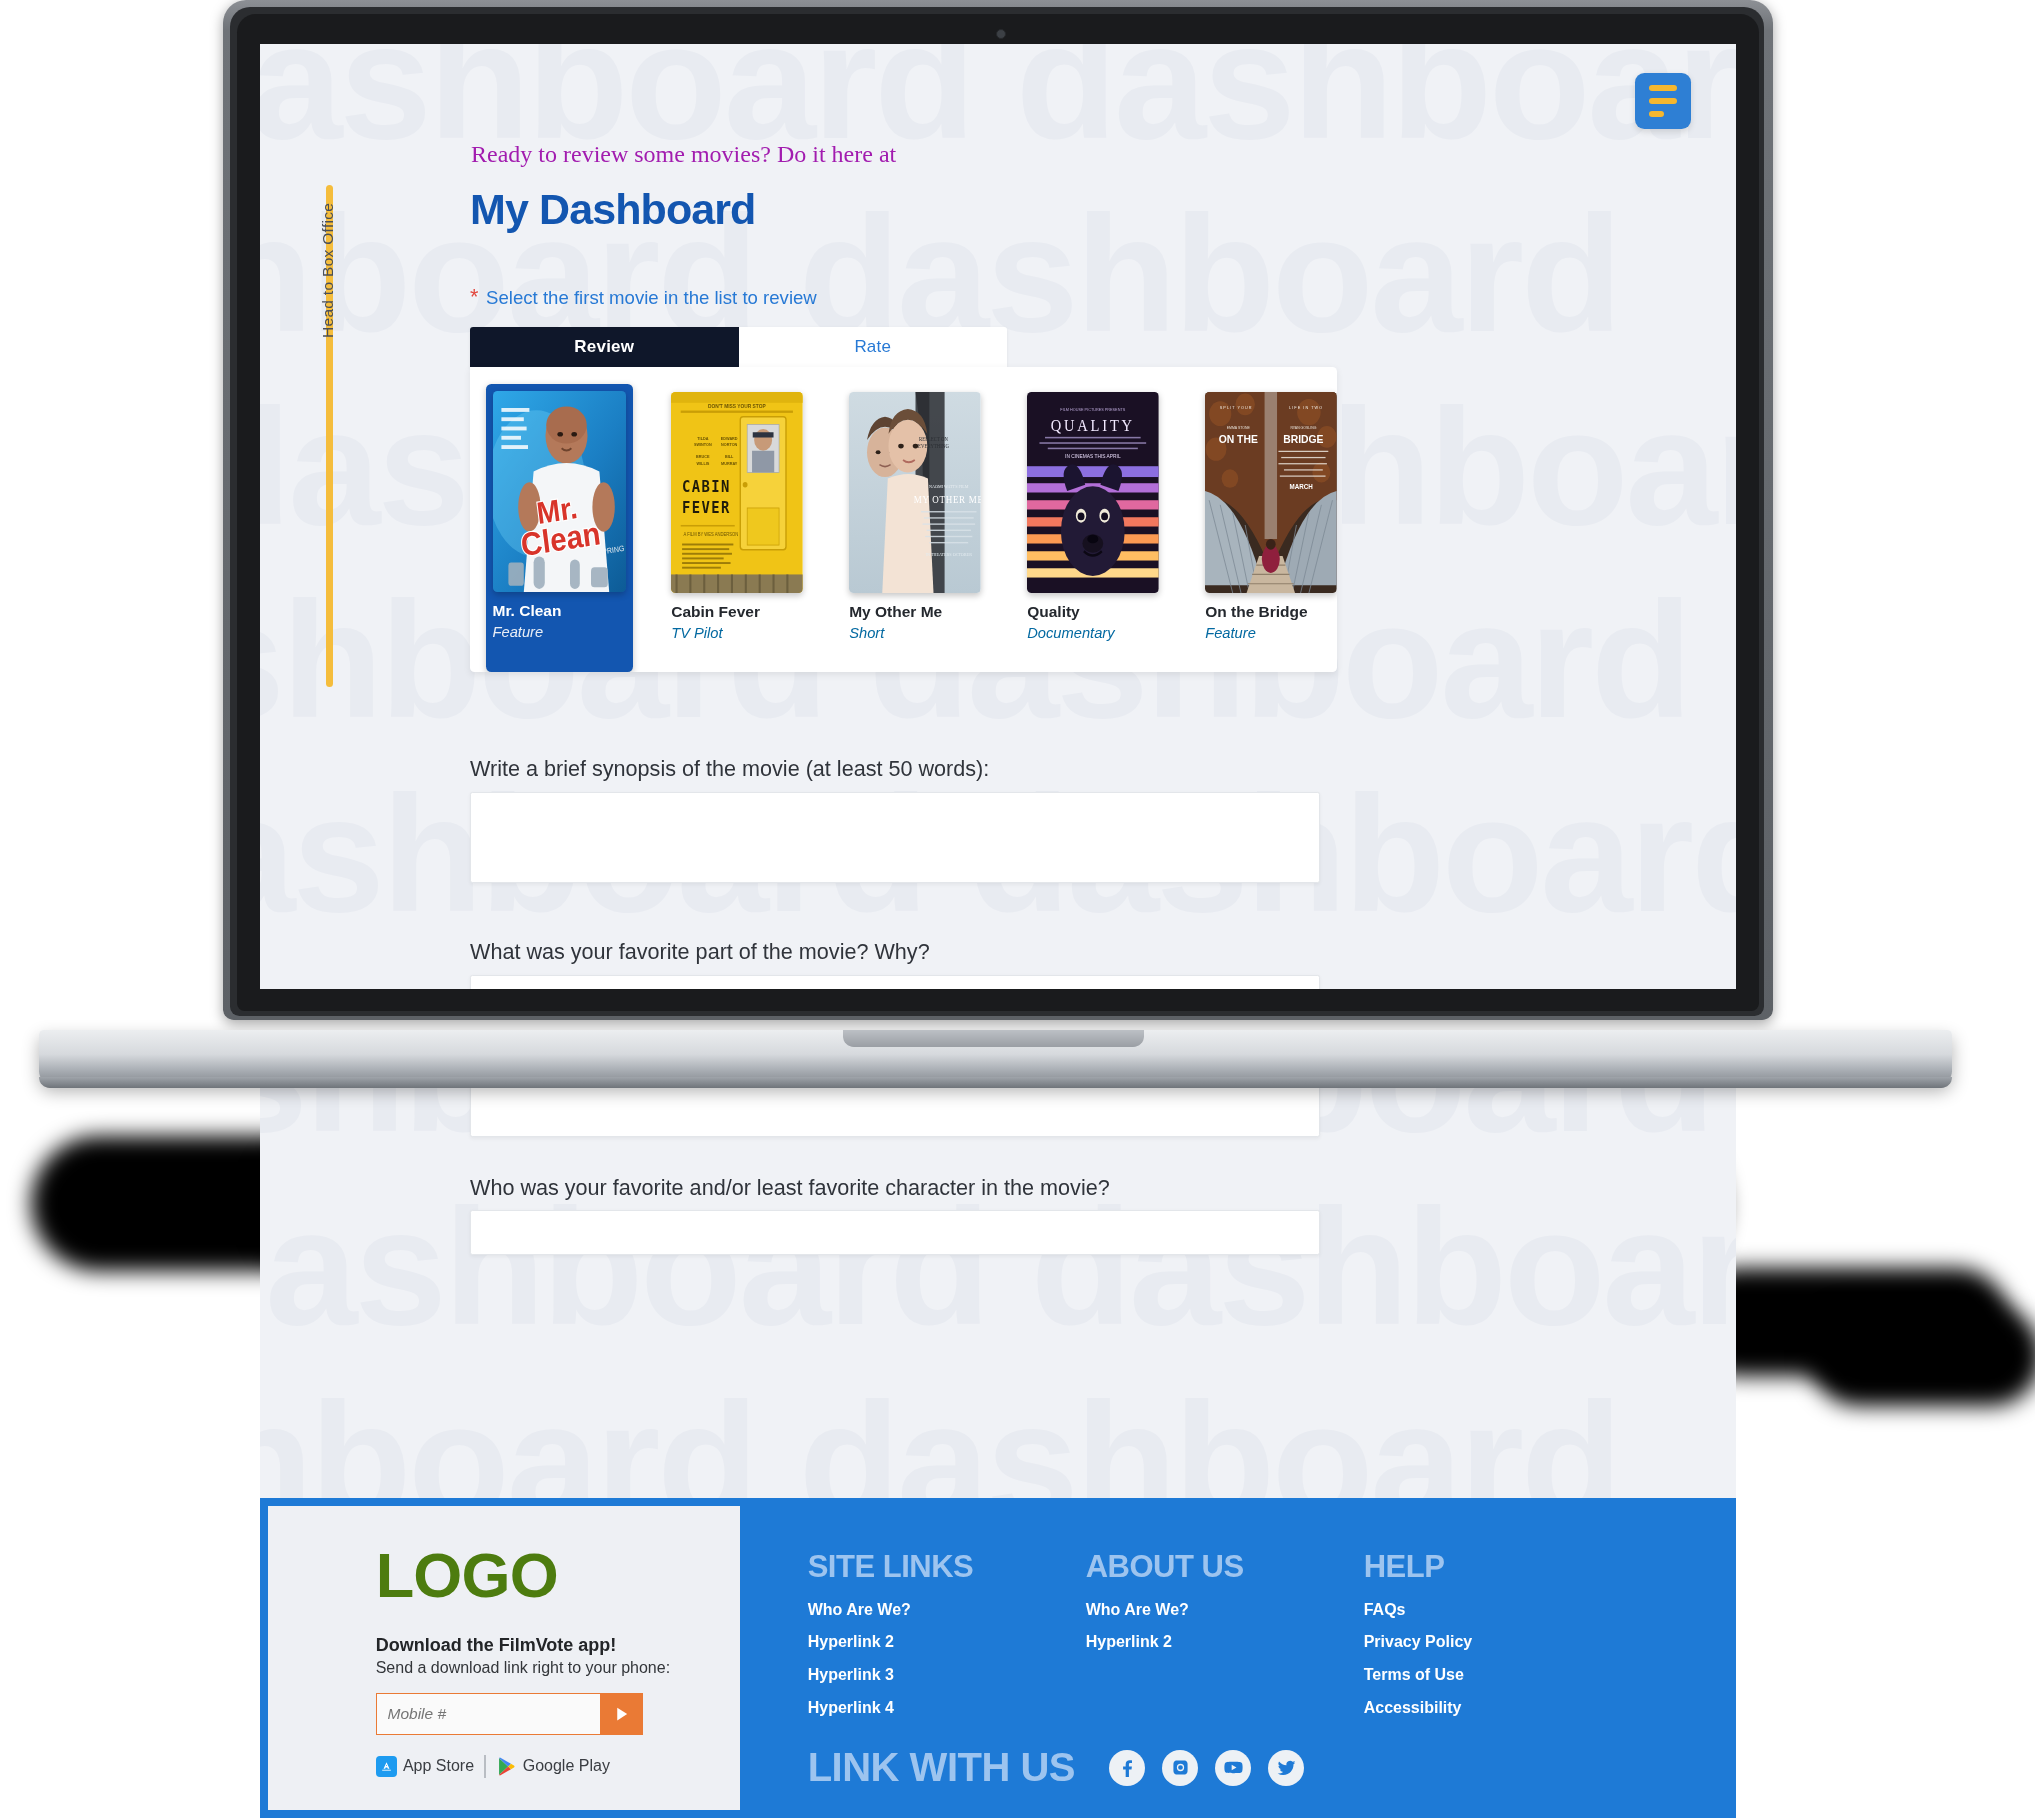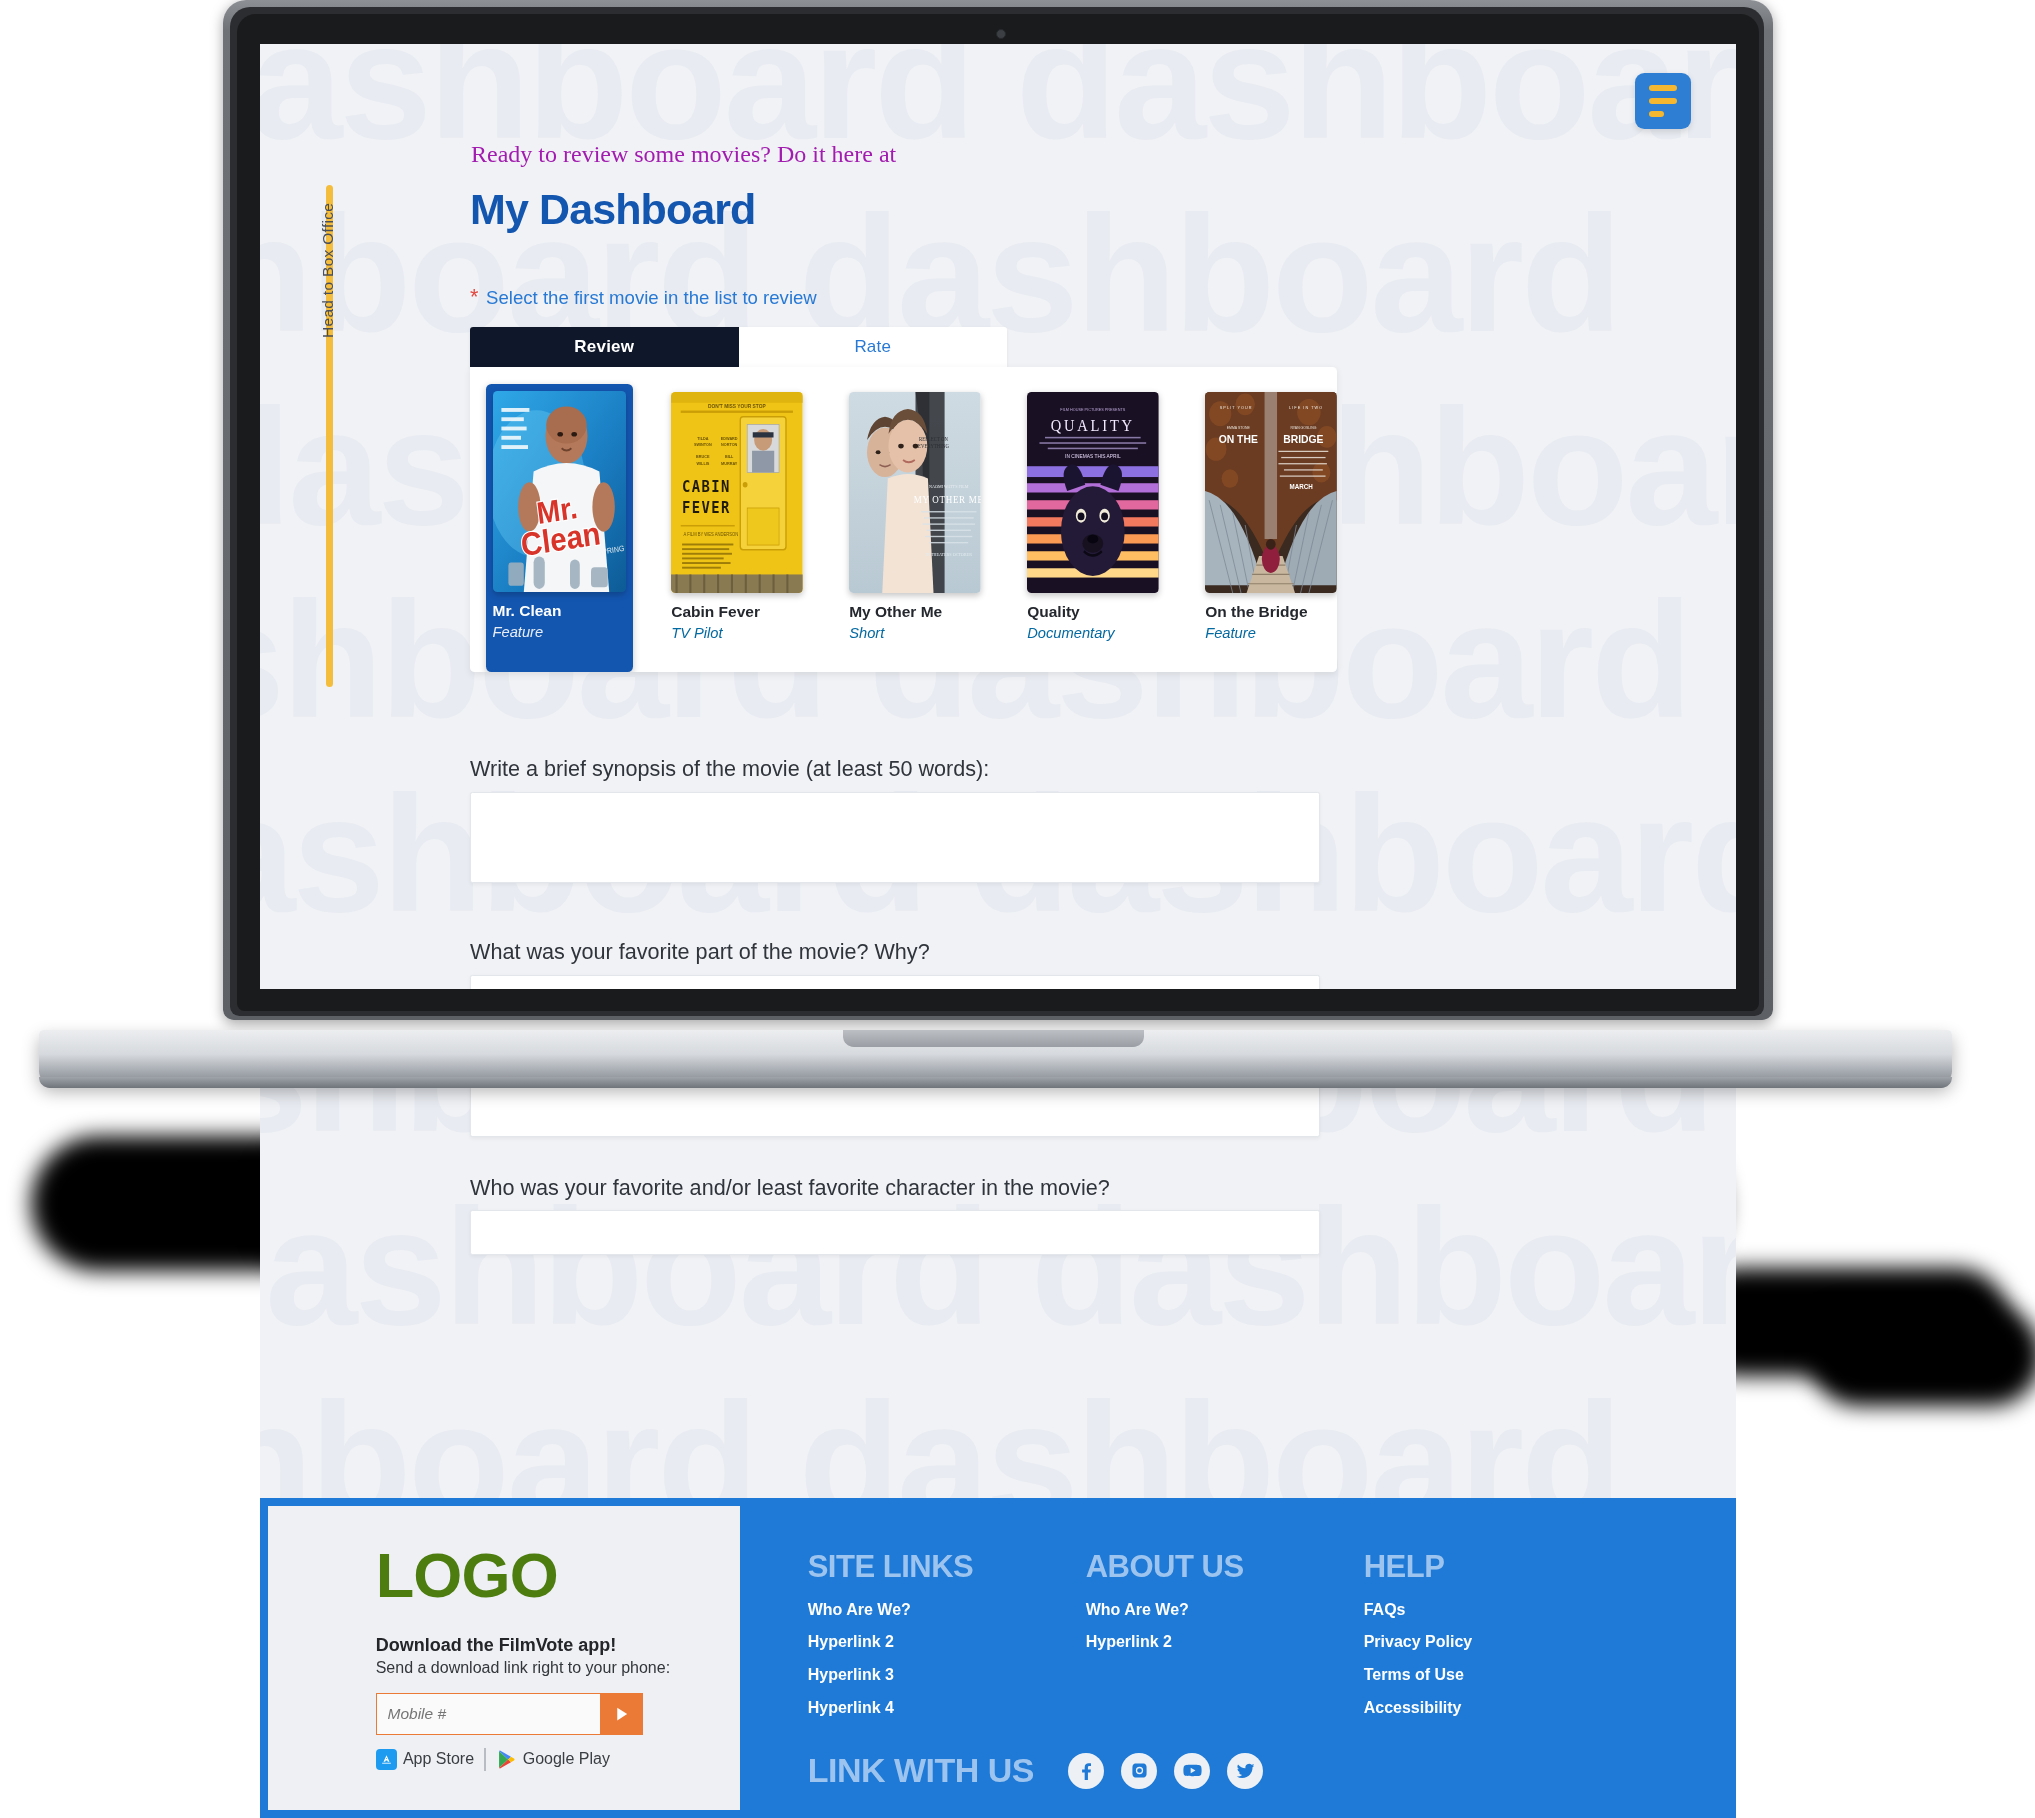--- a/index.html
+++ b/index.html
@@ -353,21 +353,21 @@
   .mobile-go {
     width: 45px;
     background: #ea7a35;
     border: none;
     display: flex; align-items: center; justify-content: center;
     cursor: pointer;
   }
   .mobile-go svg { width: 17px; height: 20px; }
 
   .store-row {
-    margin-top: 13px;
+    margin-top: 20px;
     display: flex; align-items: center; gap: 10px;
     font-size: 16px; color: #3a3d42;
   }
   .store-item { display: flex; align-items: center; gap: 6.2px; cursor: pointer; }
   .store-div { width: 1.5px; height: 23px; background: #b9bdc3; }
   .appstore-ic {
     width: 21px; height: 21px; background: #1d9bf0;
     border-radius: 3.9px;
     display:flex;align-items:center;justify-content:center;
   }
@@ -398,21 +398,21 @@
     margin-bottom: 14.7px;
     font-weight: 600;
     cursor: pointer;
   }
   .link-with-us {
     position: absolute;
     left: 68px; bottom: 28px;
     display: flex; align-items: center; gap: 34px;
   }
   .lwu-title {
-    font-size: 34px;
+    font-size: 40px;
     font-weight: 800;
     color: #9dc4ef;
     letter-spacing: -0.5px;
   }
   .social-row { display: flex; align-items: center; gap: 17px; }
   .social-ic {
     width: 36px; height: 36px;
     border-radius: 50%;
     background: #edf1f5;
     display: flex; align-items: center; justify-content: center;

